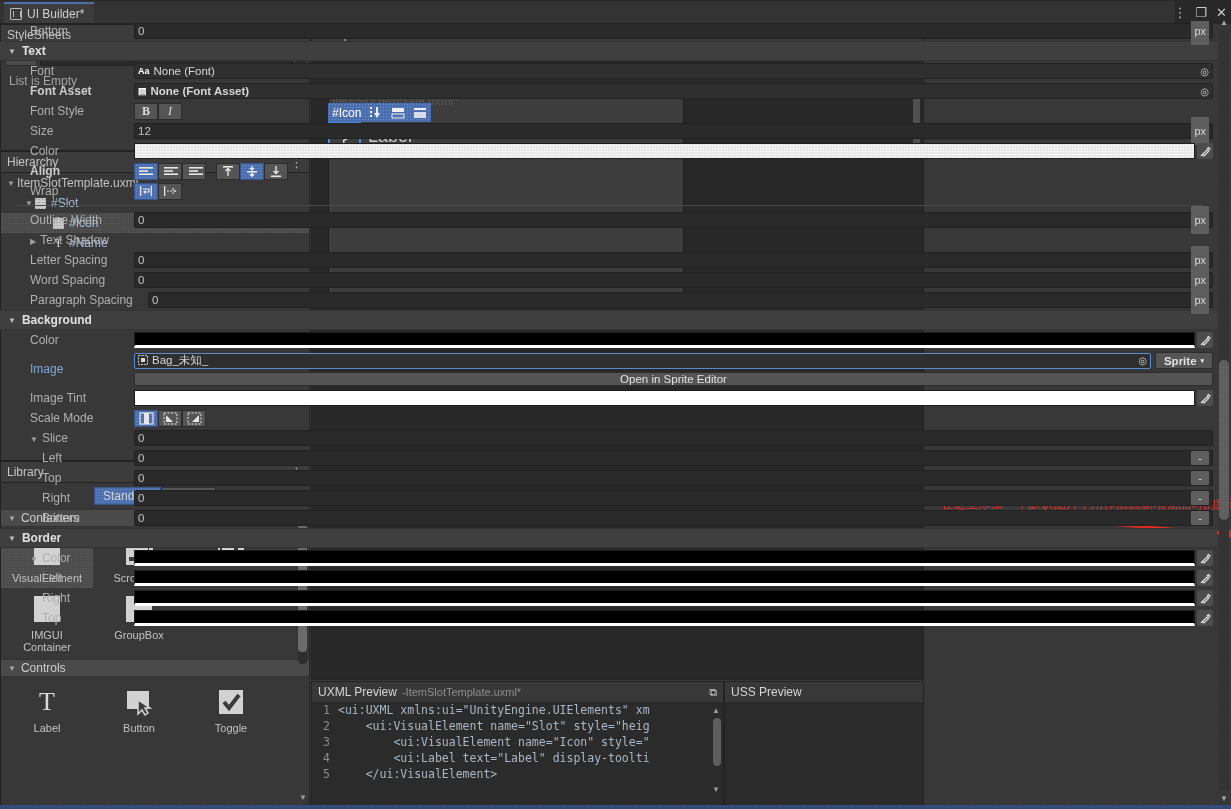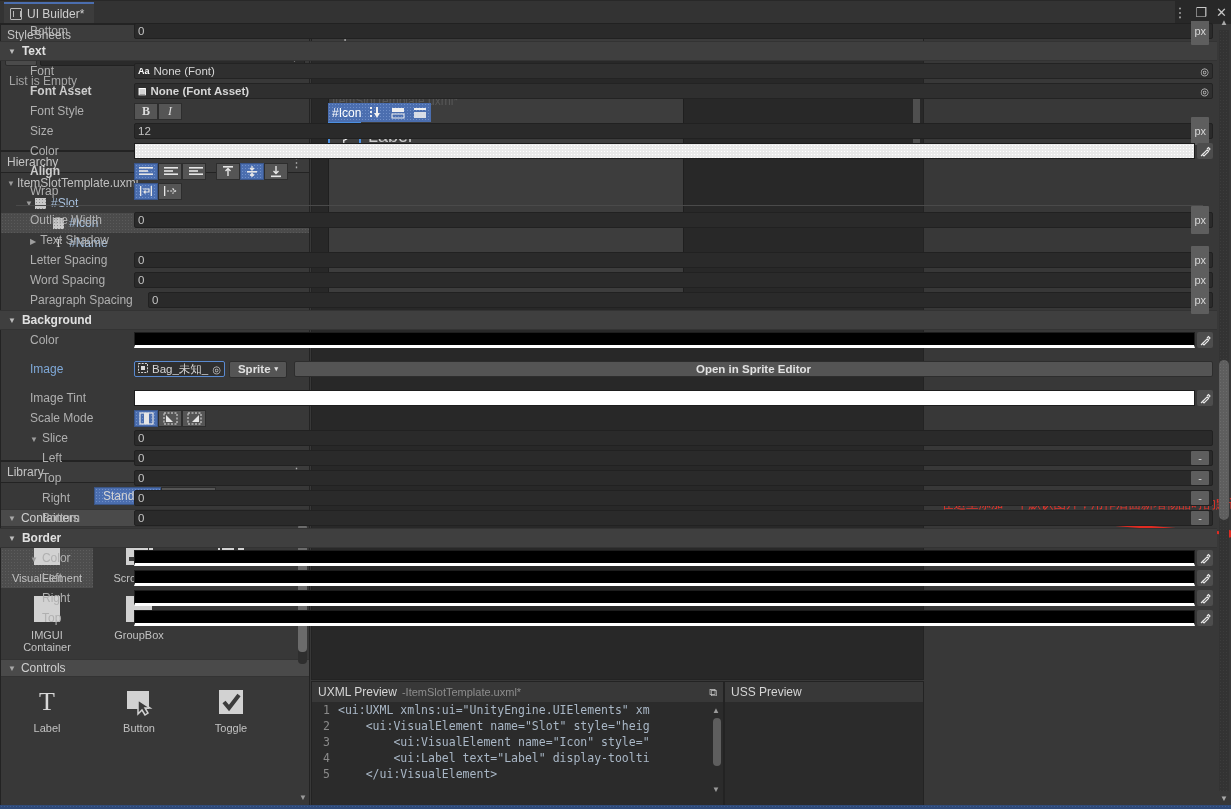--- a/index.html
+++ b/index.html
@@ -143,21 +143,21 @@
   .colorbar.black{ background:#000; border-bottom:3px solid #ffffff;}
   .colorbar.solidwhite{ background:#ffffff; }
   .eyed{ position:absolute; right:4px; width:16px; height:16px; display:flex; align-items:center; justify-content:center;
          background:#4d4d4d; border-radius:2px; color:#e0e0e0; font-size:11px;}
   .btnrow{ display:flex; align-items:center; gap:0; }
   .minib{ width:24px; height:17px; background:#555555; border:1px solid #2d2d2d; display:flex; align-items:center;
           justify-content:center; color:#dcdcdc; font-size:12px;}
   .minib.on{ background:#4b6eaf; background-image:radial-gradient(#7090ca 0.55px, transparent 0.55px); background-size:3px 3px; border-color:#39558a;}
   .gap{ width:10px; }
   .bigbtn{ flex:1; height:16px; margin-right:4px; background:#545454; border:1px solid #2d2d2d; border-radius:2px;
-           display:flex; align-items:center; justify-content:center; color:#e2e2e2; font-size:11.5px; font-weight:bold;}
+           display:flex; align-items:center; justify-content:center; color:#e2e2e2; font-size:11.5px; font-weight:normal;}
   .sprite-dd{ width:58px; height:17px; background:#555555; border:1px solid #2d2d2d; border-radius:2px; margin-right:4px;
               display:flex; align-items:center; justify-content:center; gap:4px; color:#e0e0e0; font-size:11.5px; font-weight:bold;}
   .sprite-dd .car{ font-size:7px; }
   .hr{ height:1px; background:#4a4a4a; margin:4px 14px 4px 16px;}
   .ins-sb{ position:absolute; right:2px; top:30px; width:10px; bottom:18px; }
   .ins-sb .track{ position:absolute; left:0; top:0; width:10px; height:100%; background:#333333;
                   background-image:radial-gradient(#3c3c3c 0.6px, transparent 0.6px); background-size:3px 3px;}
   .ins-sb .thumb{ position:absolute; left:0; top:330px; width:10px; height:160px; background:#5e5e5e; border-radius:5px;
                   background-image:radial-gradient(#6b6b6b 0.6px, transparent 0.6px); background-size:3px 3px;}
   .ins-sb .up{ position:absolute; left:1px; top:-12px; color:#a9a9a9; font-size:8px;}
@@ -598,21 +598,21 @@
           <span class="lbl">Color</span>
           <div class="colorbar black"></div>
           <span class="eyed">
             <svg width="11" height="11" viewBox="0 0 11 11">
               <path d="M1 10 L3 8 M2.5 8.5 L7 4 L8.5 5.5 L4 10 Z M7 3 L8.5 1.5 L10 3 L8.5 4.5" stroke="#e8e8e8" stroke-width="1.1" fill="none"></path>
             </svg>
           </span>
         </div>
         <div class="row" style="height: 38px;">
           <span class="lbl blue" style="align-self: center;">Image</span>
-          <div style="flex: 1 1 0%; display: flex; flex-direction: row; gap: 3px;">
+          <div style="flex: 1 1 0%; display: flex; flex-direction: column; gap: 3px;">
             <div style="display: flex; align-items: center;">
               <div class="objfld" style="border: 1px solid rgb(90, 138, 208); flex: 1 1 0%;">
                 <span><svg width="10" height="10" viewBox="0 0 10 10">
                     <rect x="0.5" y="0.5" width="9" height="9" fill="none" stroke="#d8d8d8" stroke-dasharray="2 1.2"></rect>
                     <rect x="3" y="3" width="4" height="4" fill="#d8d8d8"></rect>
                   </svg></span>
                 <span>Bag_未知_</span>
                 <span class="tgt">◎</span>
               </div>
               <div class="sprite-dd">

